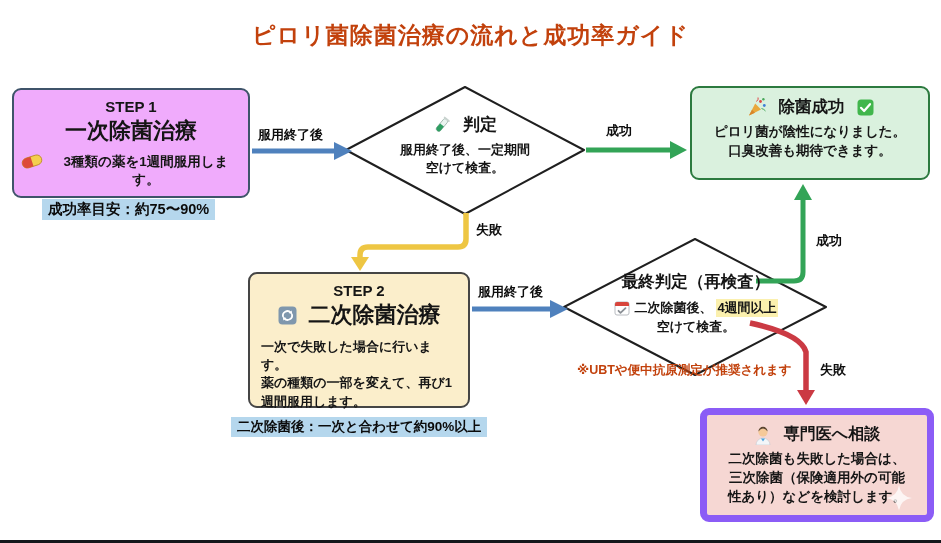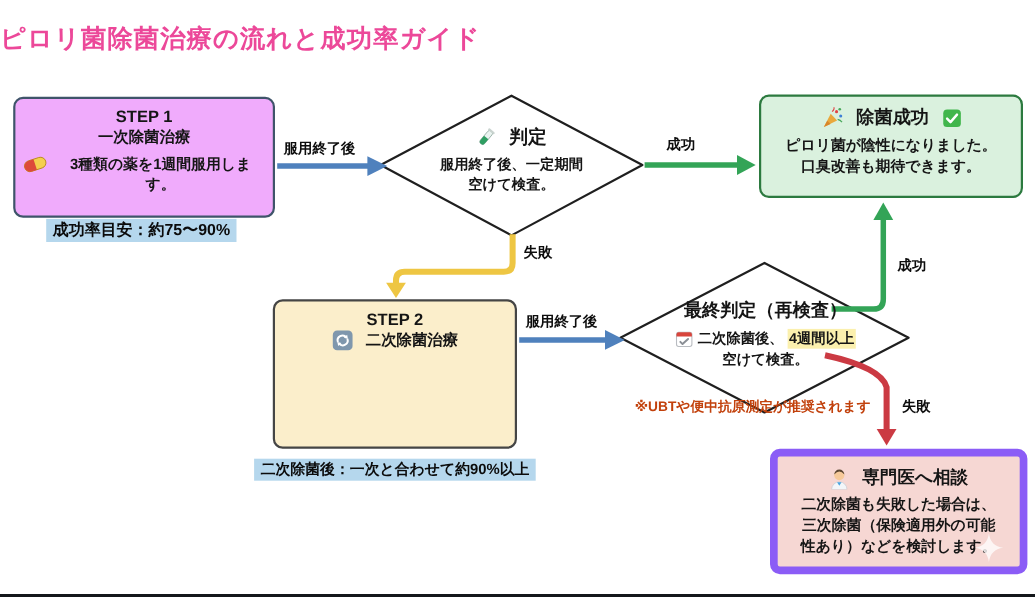--- a/index.html
+++ b/index.html
@@ -1,31 +1,31 @@
 <!DOCTYPE html>
 <html><head>
 <meta charset="utf-8">
 <style>
   html,body{margin:0;padding:0;background:#ffffff;}
   .canvas{
     position:relative;width:941px;height:543px;background:#ffffff;overflow:hidden;
     font-family:"Liberation Sans","DejaVu Sans",sans-serif;color:#151515;
   }
   .title{
-    position:absolute;left:0;top:20px;width:100%;
-    font-size:23px;font-weight:700;letter-spacing:1px;color:#ec4899;
+    position:absolute;left:0;top:20px;width:100%;text-align:center;
+    font-size:23px;font-weight:700;letter-spacing:1px;color:#c2410c;
   }
   .edge-layer{position:absolute;left:0;top:0;width:941px;height:543px;z-index:1;}
   .node{position:absolute;z-index:2;border-radius:9px;box-sizing:border-box;text-align:center;}
   .box-step1{left:12px;top:88px;width:238px;height:110px;background:#f0abfc;border:2px solid #3f546a;padding-top:8px;}
   .box-success{left:690px;top:86px;width:240px;height:94px;background:#daf1de;border:2px solid #2c7a3f;padding-top:8px;}
   .box-step2{left:248px;top:272px;width:222px;height:136px;background:#fbeecb;border:2px solid #454545;padding-top:8px;}
   .box-consult{left:700px;top:408px;width:234px;height:114px;background:#f6d7d3;border:7px solid #8b5cf6;padding-top:9px;}
   .step-label{font-size:15px;font-weight:700;}
-  .node-name{font-size:14px;font-weight:700;margin-top:1px;text-align:center;}
+  .node-name{font-size:22px;font-weight:700;margin-top:1px;text-align:center;}
   .title-row{display:flex;align-items:center;justify-content:center;gap:12px;}
   .desc-row{display:flex;align-items:flex-start;justify-content:center;gap:6px;margin-top:7px;padding:0 6px;}
   .desc-text{font-size:13.5px;font-weight:700;line-height:1.3;}
   .body-text{font-size:13.5px;font-weight:700;line-height:1.4;white-space:pre-line;margin-top:5px;padding:0 8px;}
   .body-text.left{text-align:left;font-size:13px;margin-top:8px;padding:0 11px;}
   .note-chip{
     position:absolute;z-index:2;background:#b5d7ed;color:#0b0b0b;font-weight:700;
     padding:1px 6px;white-space:nowrap;
   }
   .note1{left:42px;top:199px;font-size:14.5px;}
@@ -137,20 +137,22 @@
     <div class="title-row" style="margin-top:1px;">
       <svg class="ico" width="19" height="19" viewBox="0 0 19 19">
         <rect x="0.5" y="0.5" width="18" height="18" rx="4" fill="#7f97ad"></rect>
         <path d="M5.2 11 a4.4 4.4 0 0 1 7.6 -4.2" stroke="#ffffff" stroke-width="1.8" fill="none"></path>
         <polygon points="13.6,4.4 14.3,8.2 10.6,7.1" fill="#ffffff"></polygon>
         <path d="M13.8 8 a4.4 4.4 0 0 1 -7.6 4.2" stroke="#ffffff" stroke-width="1.8" fill="none"></path>
         <polygon points="5.4,14.6 4.7,10.8 8.4,11.9" fill="#ffffff"></polygon>
       </svg>
       <span class="node-name" style="margin-top:0;">二次除菌治療</span>
     </div>
+    <div class="body-text left">一次で失敗した場合に行います。
+薬の種類の一部を変えて、再び1週間服用します。</div>
   </div>
   <div class="note-chip note2">二次除菌後：一次と合わせて約90%以上</div>
 
   <div class="diamond-text d2">
     <div class="d-title">最終判定（再検査）</div>
     <div class="d2-line1">
       <svg class="ico" width="16" height="16" viewBox="0 0 16 16">
         <rect x="1" y="2" width="14" height="13" rx="2" fill="#ffffff" stroke="#b9bcc1" stroke-width="1"></rect>
         <path d="M3 2 h10 a2 2 0 0 1 2 2 v2 H1 V4 a2 2 0 0 1 2 -2 z" fill="#d8453c"></path>
         <path d="M4.5 10.8 l2 2 L11.5 8.2" stroke="#8a8f95" stroke-width="1.8" fill="none" stroke-linecap="round" stroke-linejoin="round"></path>

